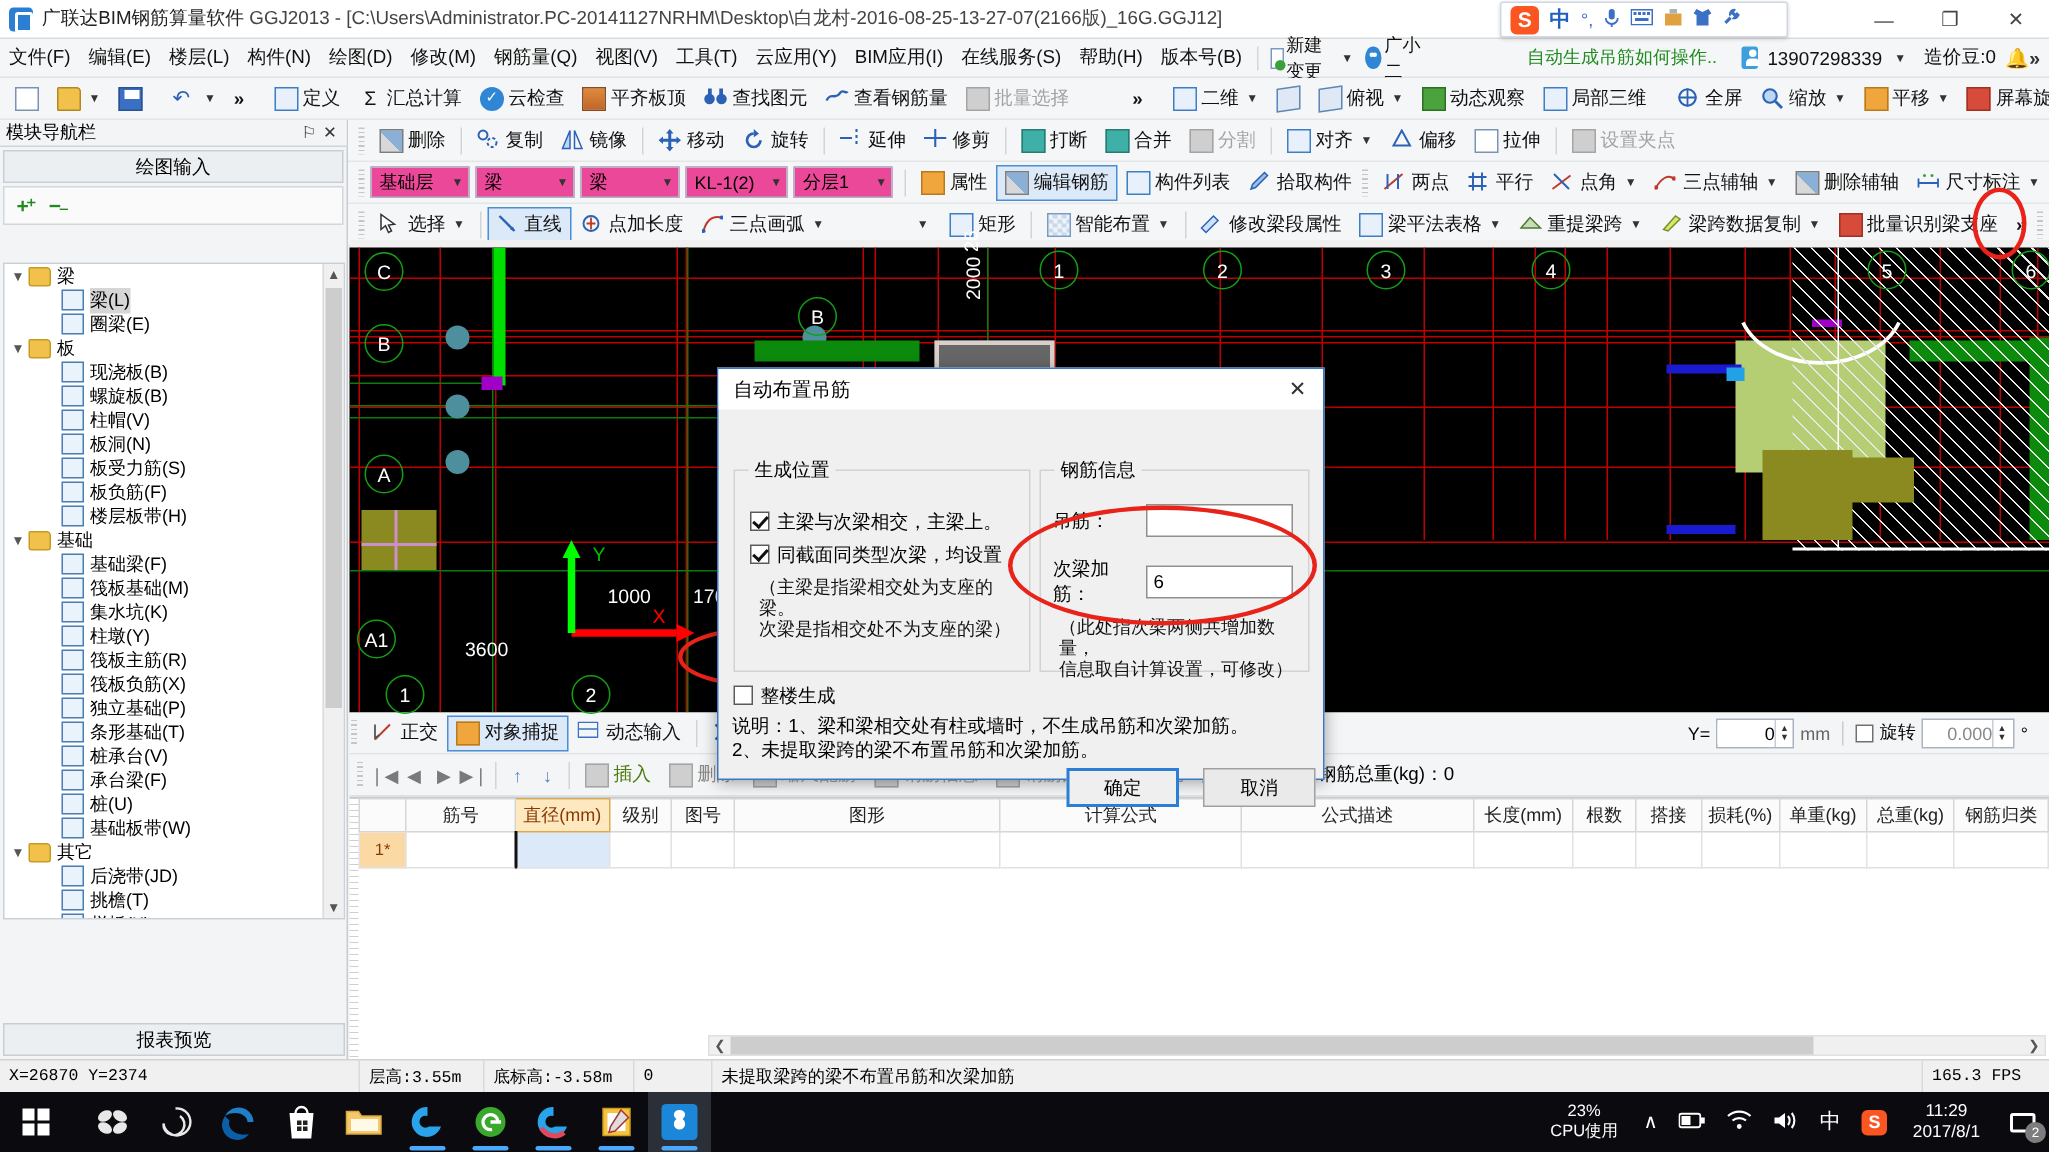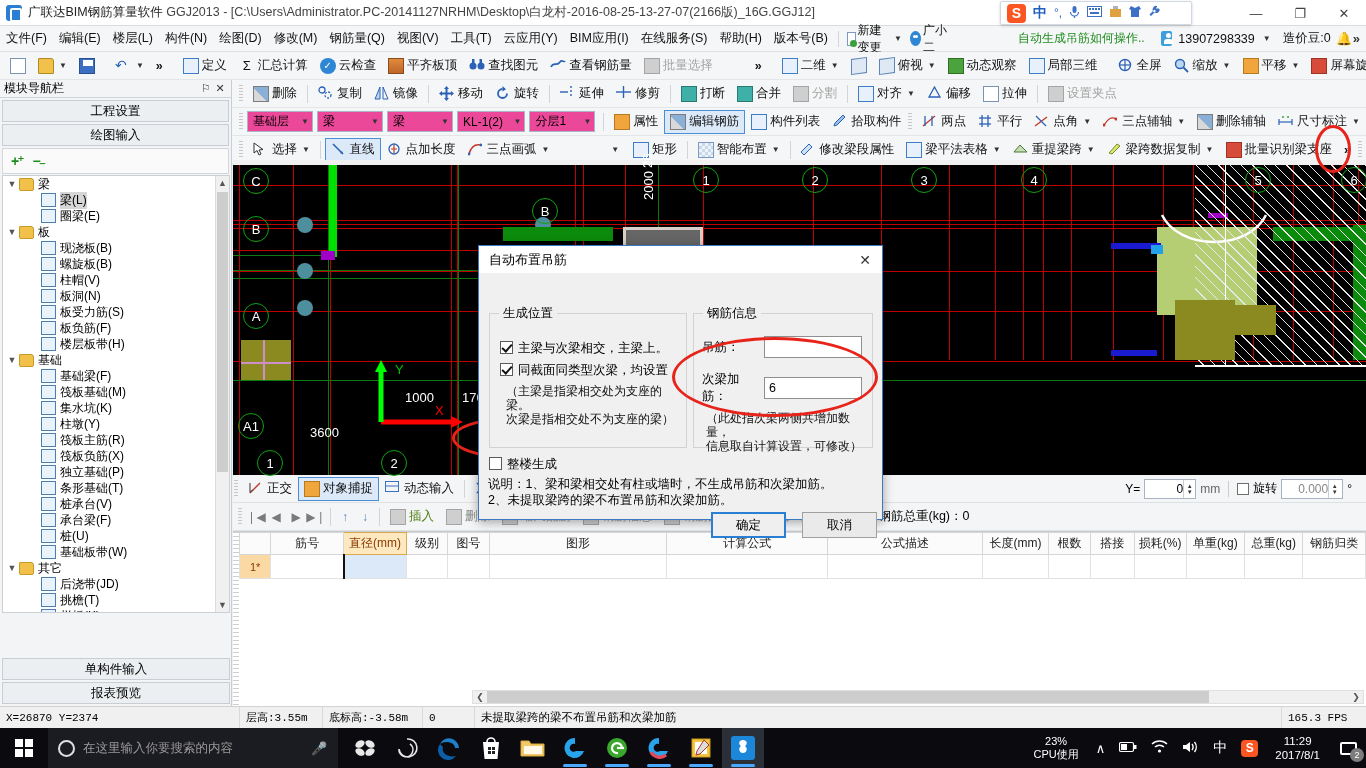--- a/index.html
+++ b/index.html
@@ -756,21 +756,20 @@
   </div>
 
   <div class="redcircle" style="left:1315px;top:125px;width:36px;height:48px;"></div>
 
   <div class="leftpanel">
     <div class="lp-title">
       <span class="t">模块导航栏</span>
       <span class="pin">⚐</span>
       <span class="x">✕</span>
     </div>
-    <div class="lp-bar">工程设置</div>
     <div class="lp-bar">绘图输入</div>
     <div class="lp-tools">
       <span class="plus-ic">+⁺</span>
       <span class="minus-ic">−₋</span>
     </div>
 
     <div class="tree">
       <div class="tree-inner" id="tree-list">
           <div class="tnode">
             <span class="exp">▼</span>
@@ -938,21 +937,20 @@
           </div>
         </div>
       <div class="tree-sb">
         <div class="up">▲</div>
         <div class="thumb"></div>
         <div class="dn" style="position:absolute;bottom:0;left:0;right:0;">▼</div>
       </div>
     </div>
 
     <div class="lp-bottom">
-      <div class="lp-bar" style="margin:0 0 2px 0;">单构件输入</div>
       <div class="lp-bar" style="margin:0;">报表预览</div>
     </div>
   </div>
 
   <div class="vsplit"></div>
   <div class="canvas">
 
     <div class="gl" style="left:6px;top:0;width:1px;height:310px;"></div>
     <div class="gl" style="left:60px;top:0;width:1px;height:310px;"></div>
     <div class="gl" style="left:97px;top:0;width:1px;height:310px;"></div>
@@ -1241,25 +1239,20 @@
     <div class="st-cell st-mono" style="width:100px">底标高:-3.58m</div>
     <div class="st-cell st-mono" style="width:52px">0</div>
     <div class="st-cell" style="flex:1">未提取梁跨的梁不布置吊筋和次梁加筋</div>
     <div class="st-cell st-mono" style="border-right:none;width:84px;justify-content:flex-start">165.3 FPS</div>
   </div>
 
   <div class="taskbar">
     <div class="startbtn">
         <div class="winlogo"></div>
       </div>
-    <div class="searchbox">
-      <div class="circ"></div>
-      <div class="searchtxt">在这里输入你要搜索的内容</div>
-      <div class="mic">🎤</div>
-    </div>
     <div class="tbicons">
       <div class="tbic">
         <svg width="24" height="24" viewBox="0 0 24 24">
             <g fill="#e8e8e8">
               <ellipse cx="7" cy="8" rx="5" ry="3.4" transform="rotate(-30 7 8)"></ellipse>
               <ellipse cx="17" cy="8" rx="5" ry="3.4" transform="rotate(30 17 8)"></ellipse>
               <ellipse cx="7" cy="16" rx="5" ry="3.4" transform="rotate(30 7 16)"></ellipse>
               <ellipse cx="17" cy="16" rx="5" ry="3.4" transform="rotate(-30 17 16)"></ellipse>
             </g>
           </svg>

